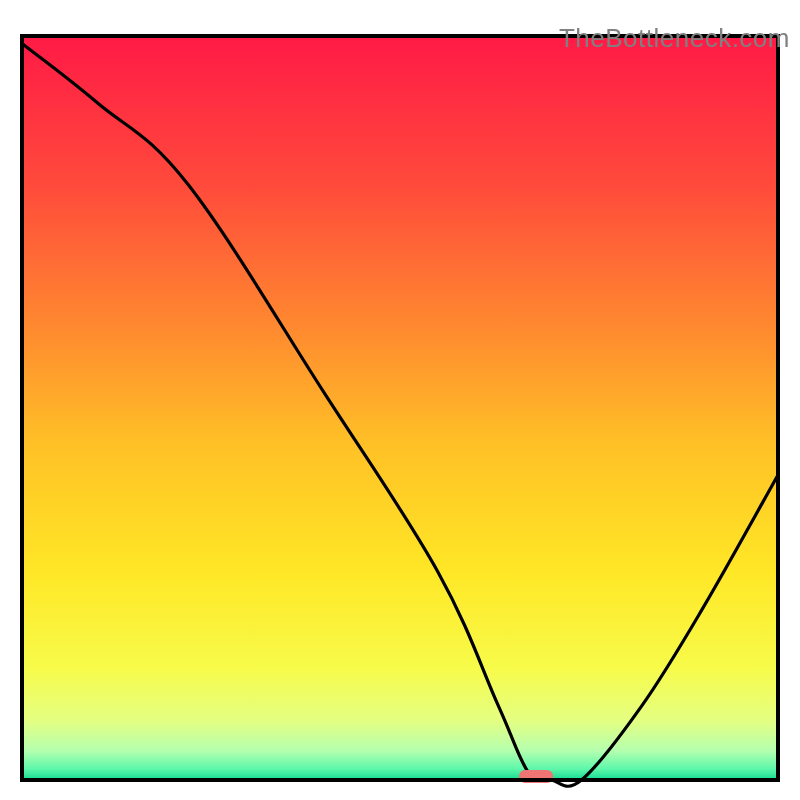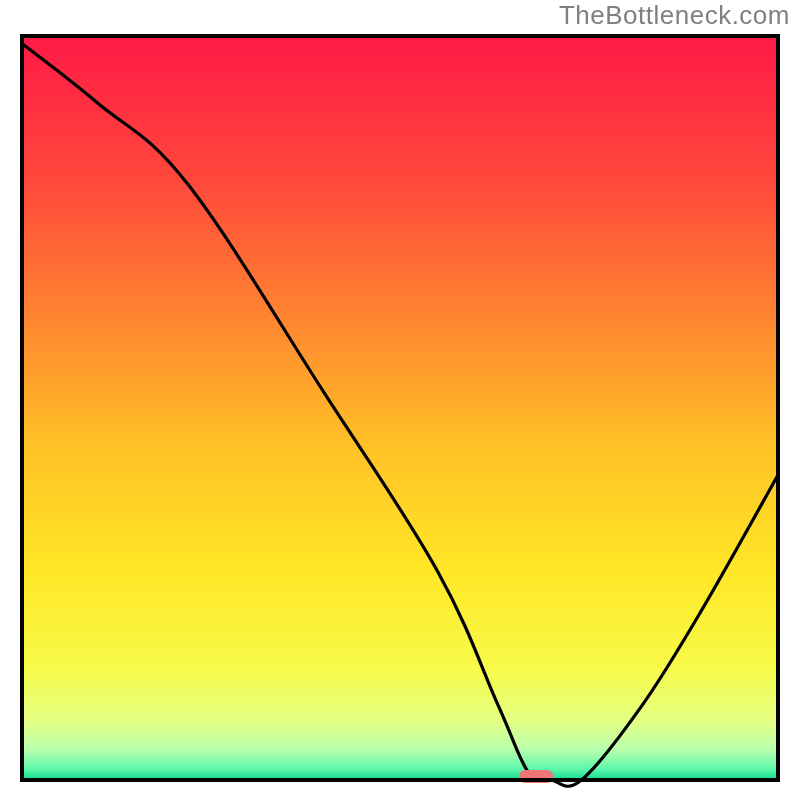--- a/index.html
+++ b/index.html
@@ -11,21 +11,21 @@
     overflow: hidden;
     font-family: Arial, Helvetica, sans-serif;
   }
   .chart-wrap {
     position: relative;
     width: 800px;
     height: 800px;
   }
   .watermark {
     position: absolute;
-    top: 0;
+    top: 23px;
     right: 10px;
     color: #808080;
     font-size: 26px;
     letter-spacing: 0.5px;
     font-weight: 400;
     z-index: 5;
   }
   svg.chart {
     position: absolute;
     inset: 0;

